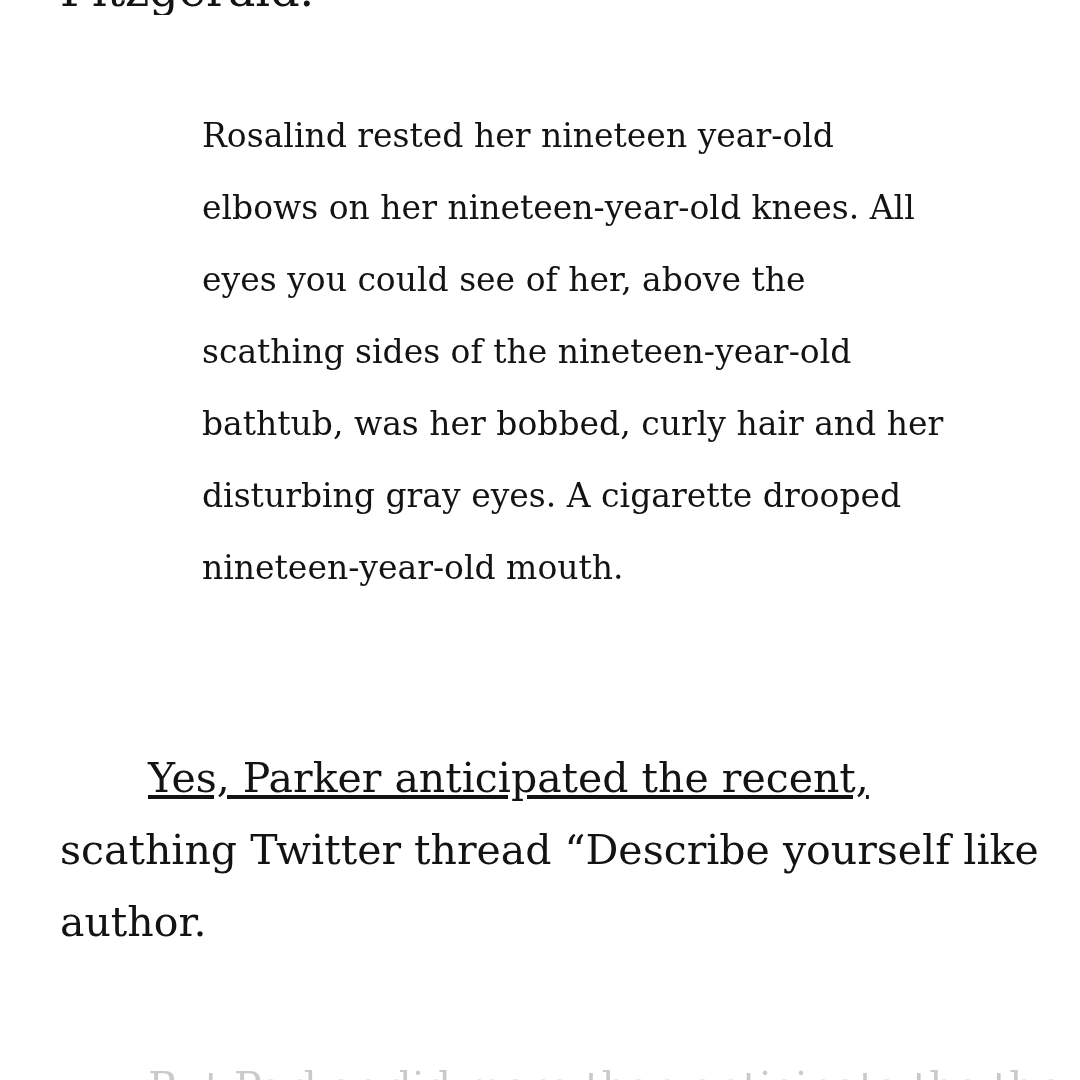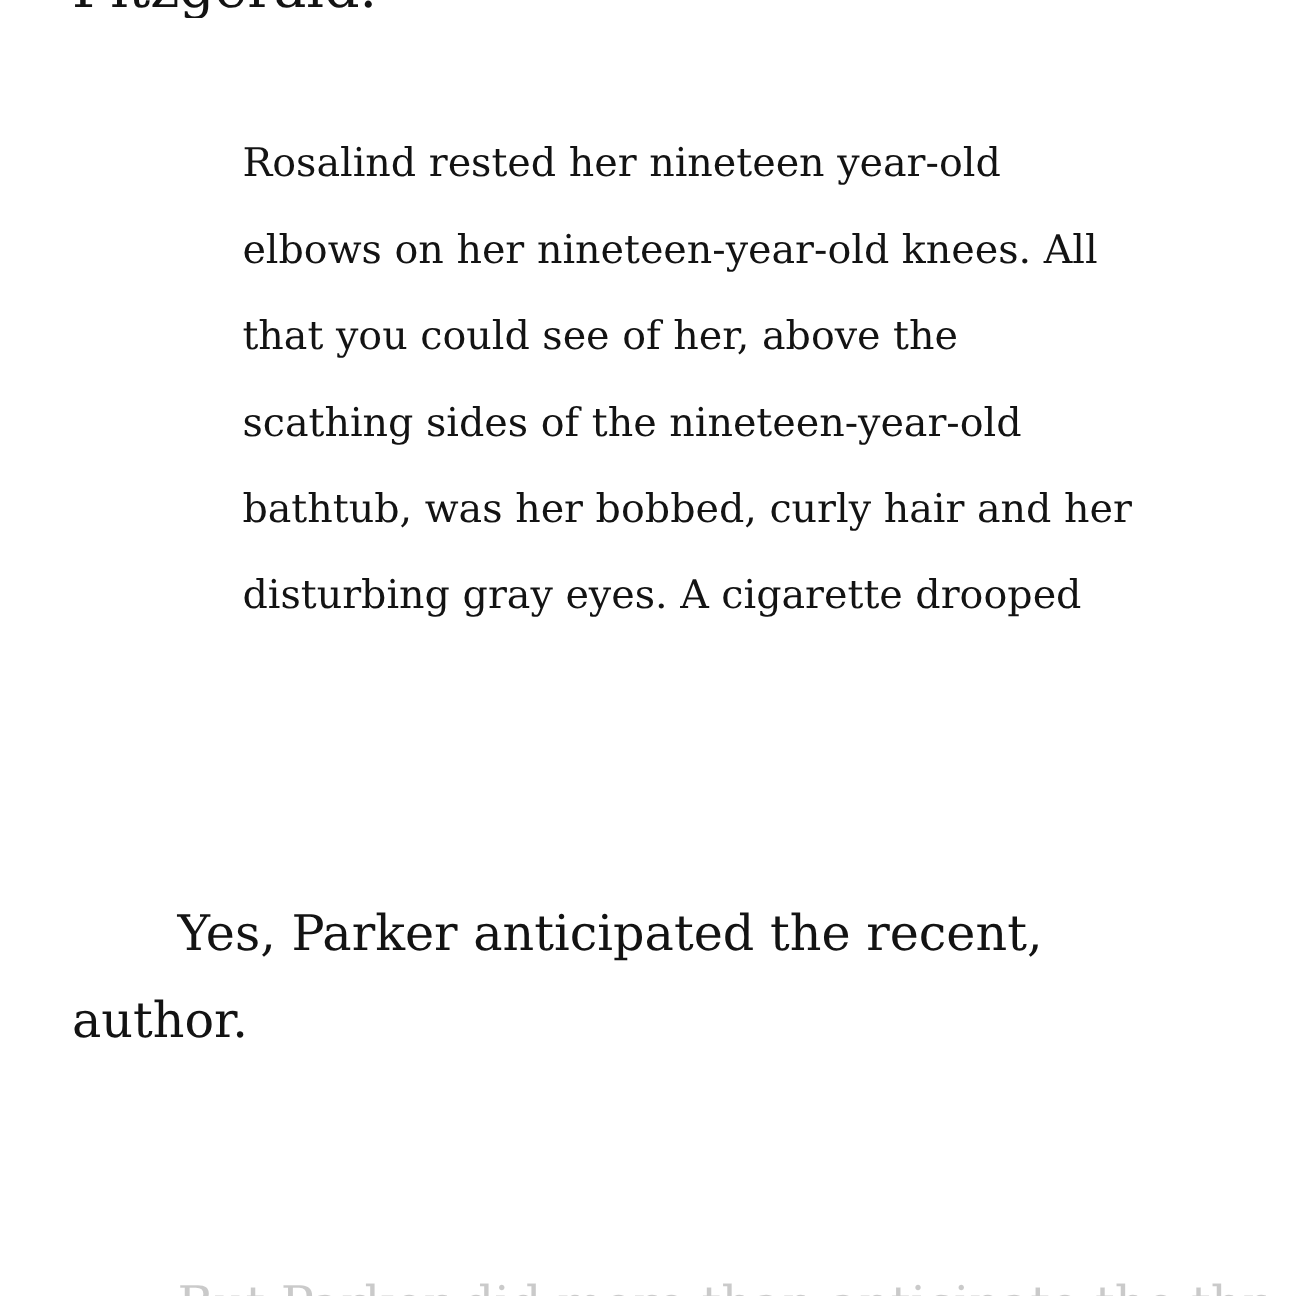--- a/index.html
+++ b/index.html
@@ -55,20 +55,21 @@
     width: 990px;
     font-size: 41px;
     line-height: 72px;
   }
   #para .pline {
     display: block;
     white-space: nowrap;
   }
   #para .pline.indent {
     padding-left: 88px;
+    text-decoration: underline;
   }
   
   #bottom-frag {
     top: 1051px;
     height: 29px;
     opacity: 0.22;
   }
   #bottom-frag .fragline {
     display: block;
     font-size: 41px;
@@ -79,26 +80,28 @@
 </head>
 <body>
 
 <div id="top-frag" class="frag">
   <span class="fragline">Fitzgerald.</span>
 </div>
 
 <div id="quote">
   <span class="qline">Rosalind rested her nineteen year-old</span>
   <span class="qline">elbows on her nineteen-year-old knees. All</span>
-  <span class="qline">that you could see of her, above the</span>
+  <span class="qline">eyes you could see of her, above the</span>
   <span class="qline">scathing sides of the nineteen-year-old</span>
   <span class="qline">bathtub, was her bobbed, curly hair and her</span>
   <span class="qline">disturbing gray eyes. A cigarette drooped</span>
+  <span class="qline">nineteen-year-old mouth.</span>
 </div>
 
 <div id="para">
   <span class="pline indent">Yes, Parker anticipated the recent,</span>
+  <span class="pline">scathing Twitter thread “Describe yourself like</span>
   <span class="pline">author.</span>
 </div>
 
 <div id="bottom-frag" class="frag">
   <span class="fragline">But Parker did more than anticipate the thread;</span>
 </div>
 
 </body></html>

